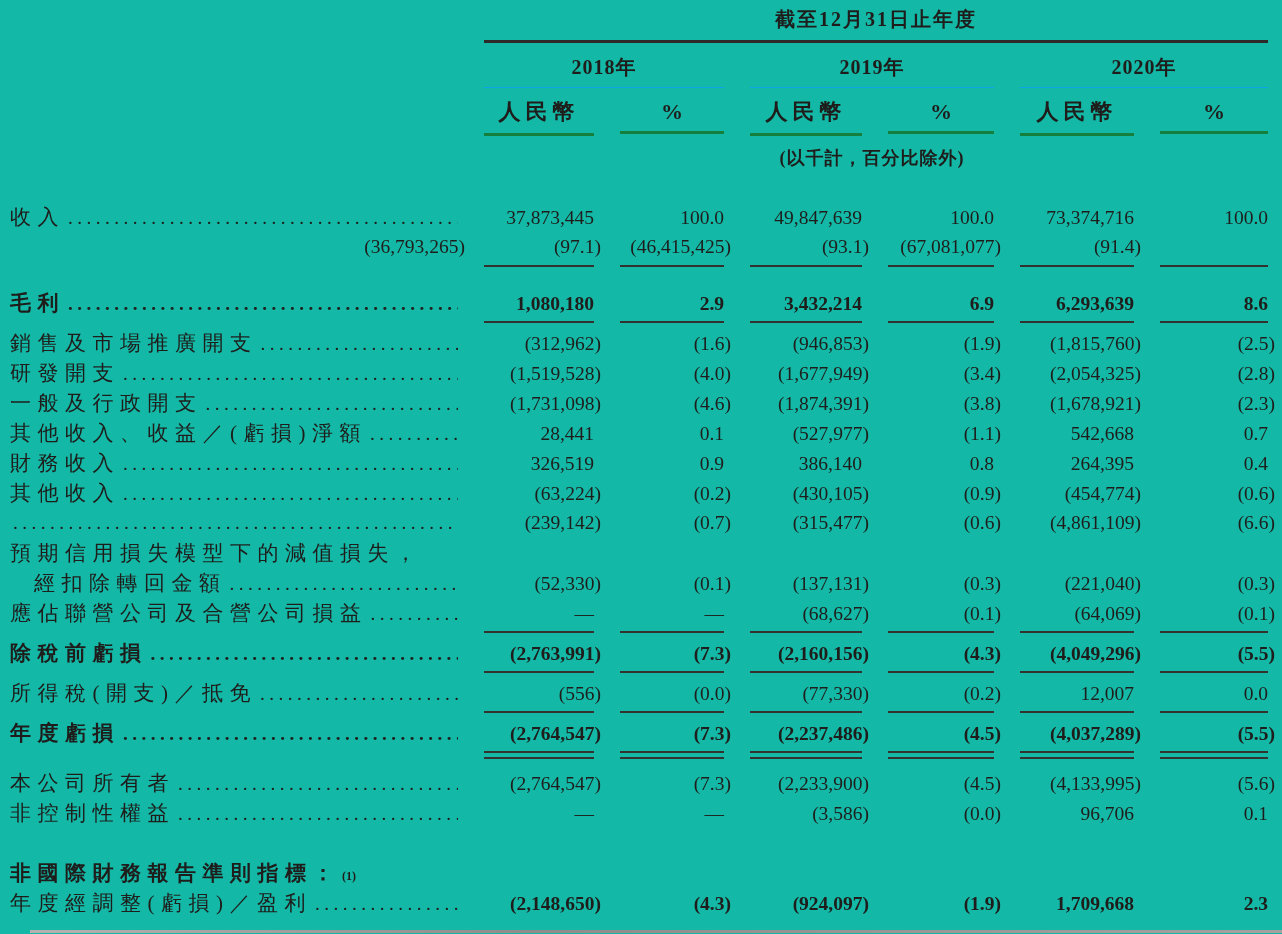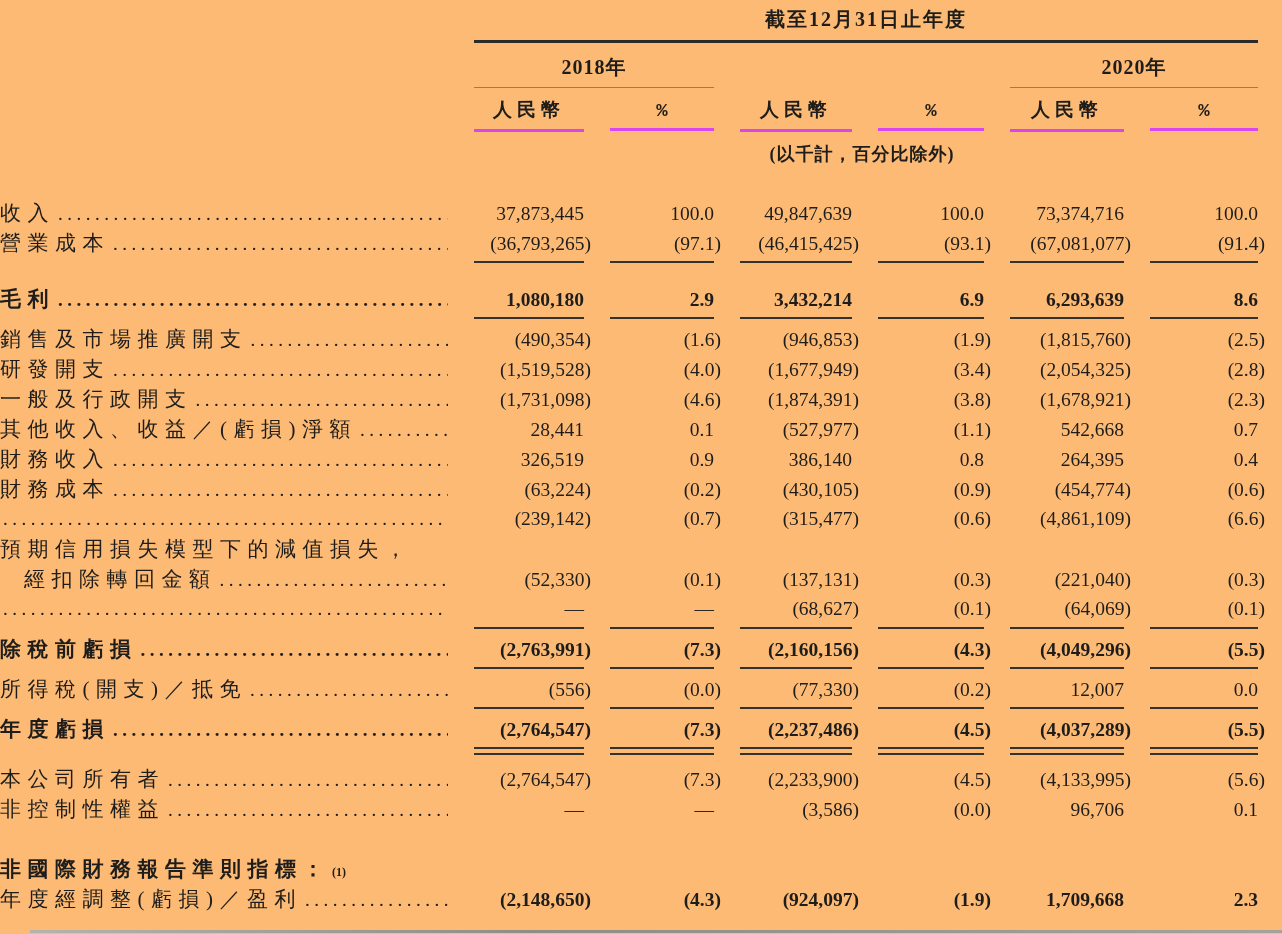--- a/index.html
+++ b/index.html
@@ -1,22 +1,22 @@
 <!DOCTYPE html>
 <html><head>
 <meta charset="utf-8">
 <style>
   * { margin: 0; padding: 0; box-sizing: border-box; }
   html, body { background: #f7f6f4; }
   .page {
     width: 1282px; height: 934px;
-    background: #fdba74;
+    background: #14b8a6;
     color: #1e1d1b;
     font-family: "Liberation Serif", "DejaVu Serif", serif;
-    padding: 4px 12px 0 0;
+    padding: 4px 12px 0 10px;
     position: relative;
     overflow: hidden;
   }
   .grid {
     display: grid;
     grid-template-columns: 448px 110px 104px 112px 106px 114px 108px;
     column-gap: 26px;
     align-items: baseline;
   }
   
@@ -42,25 +42,24 @@
     padding: 11px 0 6px 0;
     border-bottom: 1px solid #0ea5e9;
     white-space: nowrap;
   }
   .yg-1 { grid-column: 2 / 4; }
   .yg-2 { grid-column: 4 / 6; }
   .yg-3 { grid-column: 6 / 8; }
   .subcol {
     text-align: center;
     font-weight: bold;
-    font-size: 19px;
+    font-size: 22px;
     padding: 9px 0 6px 0;
-    border-bottom: 3px solid #d946ef;
-    white-space: nowrap;
-    font-family: Liberation Mono, monospace;
+    border-bottom: 3px solid #15803d;
+    white-space: nowrap;
   }
   .subcol.rmb { letter-spacing: 5px; }
   .note-cell {
     grid-column: 4 / 6;
     text-align: center;
     padding: 10px 0 6px 0;
   }
   .note-cell span {
     font-weight: bold;
     font-size: 18px;
@@ -130,20 +129,21 @@
       <div></div>
       <div class="title-cell">截至12月31日止年度</div>
     </div>
     <div class="grid">
       <div></div>
       <div class="thick-rule"></div>
     </div>
     <div class="grid">
       <div></div>
       <div class="ygroup yg-1">2018年</div>
+      <div class="ygroup yg-2">2019年</div>
       <div class="ygroup yg-3">2020年</div>
     </div>
     <div class="grid">
       <div></div>
       <div class="subcol rmb">人民幣</div>
       <div class="subcol">%</div>
       <div class="subcol rmb">人民幣</div>
       <div class="subcol">%</div>
       <div class="subcol rmb">人民幣</div>
       <div class="subcol">%</div>
@@ -163,24 +163,20 @@
           <span class="dots"></span>
         </div>
         <div class="num">37,873,445</div>
         <div class="num">100.0</div>
         <div class="num">49,847,639</div>
         <div class="num">100.0</div>
         <div class="num">73,374,716</div>
         <div class="num">100.0</div>
       </div>
       <div class="grid trow">
-        <div class="lbl">
-          <span>營業成本</span>
-          <span class="dots"></span>
-        </div>
         <div class="num paren">(36,793,265)</div>
         <div class="num paren">(97.1)</div>
         <div class="num paren">(46,415,425)</div>
         <div class="num paren">(93.1)</div>
         <div class="num paren">(67,081,077)</div>
         <div class="num paren">(91.4)</div>
       </div>
       <div class="grid rule-row">
         <div></div>
         <div class="rule single"></div>
@@ -209,21 +205,21 @@
         <div class="rule single"></div>
         <div class="rule single"></div>
         <div class="rule single"></div>
         <div class="rule single"></div>
       </div>
       <div class="grid trow">
         <div class="lbl">
           <span>銷售及市場推廣開支</span>
           <span class="dots"></span>
         </div>
-        <div class="num paren">(490,354)</div>
+        <div class="num paren">(312,962)</div>
         <div class="num paren">(1.6)</div>
         <div class="num paren">(946,853)</div>
         <div class="num paren">(1.9)</div>
         <div class="num paren">(1,815,760)</div>
         <div class="num paren">(2.5)</div>
       </div>
       <div class="grid trow">
         <div class="lbl">
           <span>研發開支</span>
           <span class="dots"></span>
@@ -266,21 +262,21 @@
         </div>
         <div class="num">326,519</div>
         <div class="num">0.9</div>
         <div class="num">386,140</div>
         <div class="num">0.8</div>
         <div class="num">264,395</div>
         <div class="num">0.4</div>
       </div>
       <div class="grid trow">
         <div class="lbl">
-          <span>財務成本</span>
+          <span>其他收入</span>
           <span class="dots"></span>
         </div>
         <div class="num paren">(63,224)</div>
         <div class="num paren">(0.2)</div>
         <div class="num paren">(430,105)</div>
         <div class="num paren">(0.9)</div>
         <div class="num paren">(454,774)</div>
         <div class="num paren">(0.6)</div>
       </div>
       <div class="grid trow">
@@ -306,20 +302,21 @@
         </div>
         <div class="num paren">(52,330)</div>
         <div class="num paren">(0.1)</div>
         <div class="num paren">(137,131)</div>
         <div class="num paren">(0.3)</div>
         <div class="num paren">(221,040)</div>
         <div class="num paren">(0.3)</div>
       </div>
       <div class="grid trow">
         <div class="lbl">
+          <span>應佔聯營公司及合營公司損益</span>
           <span class="dots"></span>
         </div>
         <div class="num">—</div>
         <div class="num">—</div>
         <div class="num paren">(68,627)</div>
         <div class="num paren">(0.1)</div>
         <div class="num paren">(64,069)</div>
         <div class="num paren">(0.1)</div>
       </div>
       <div class="grid rule-row">

